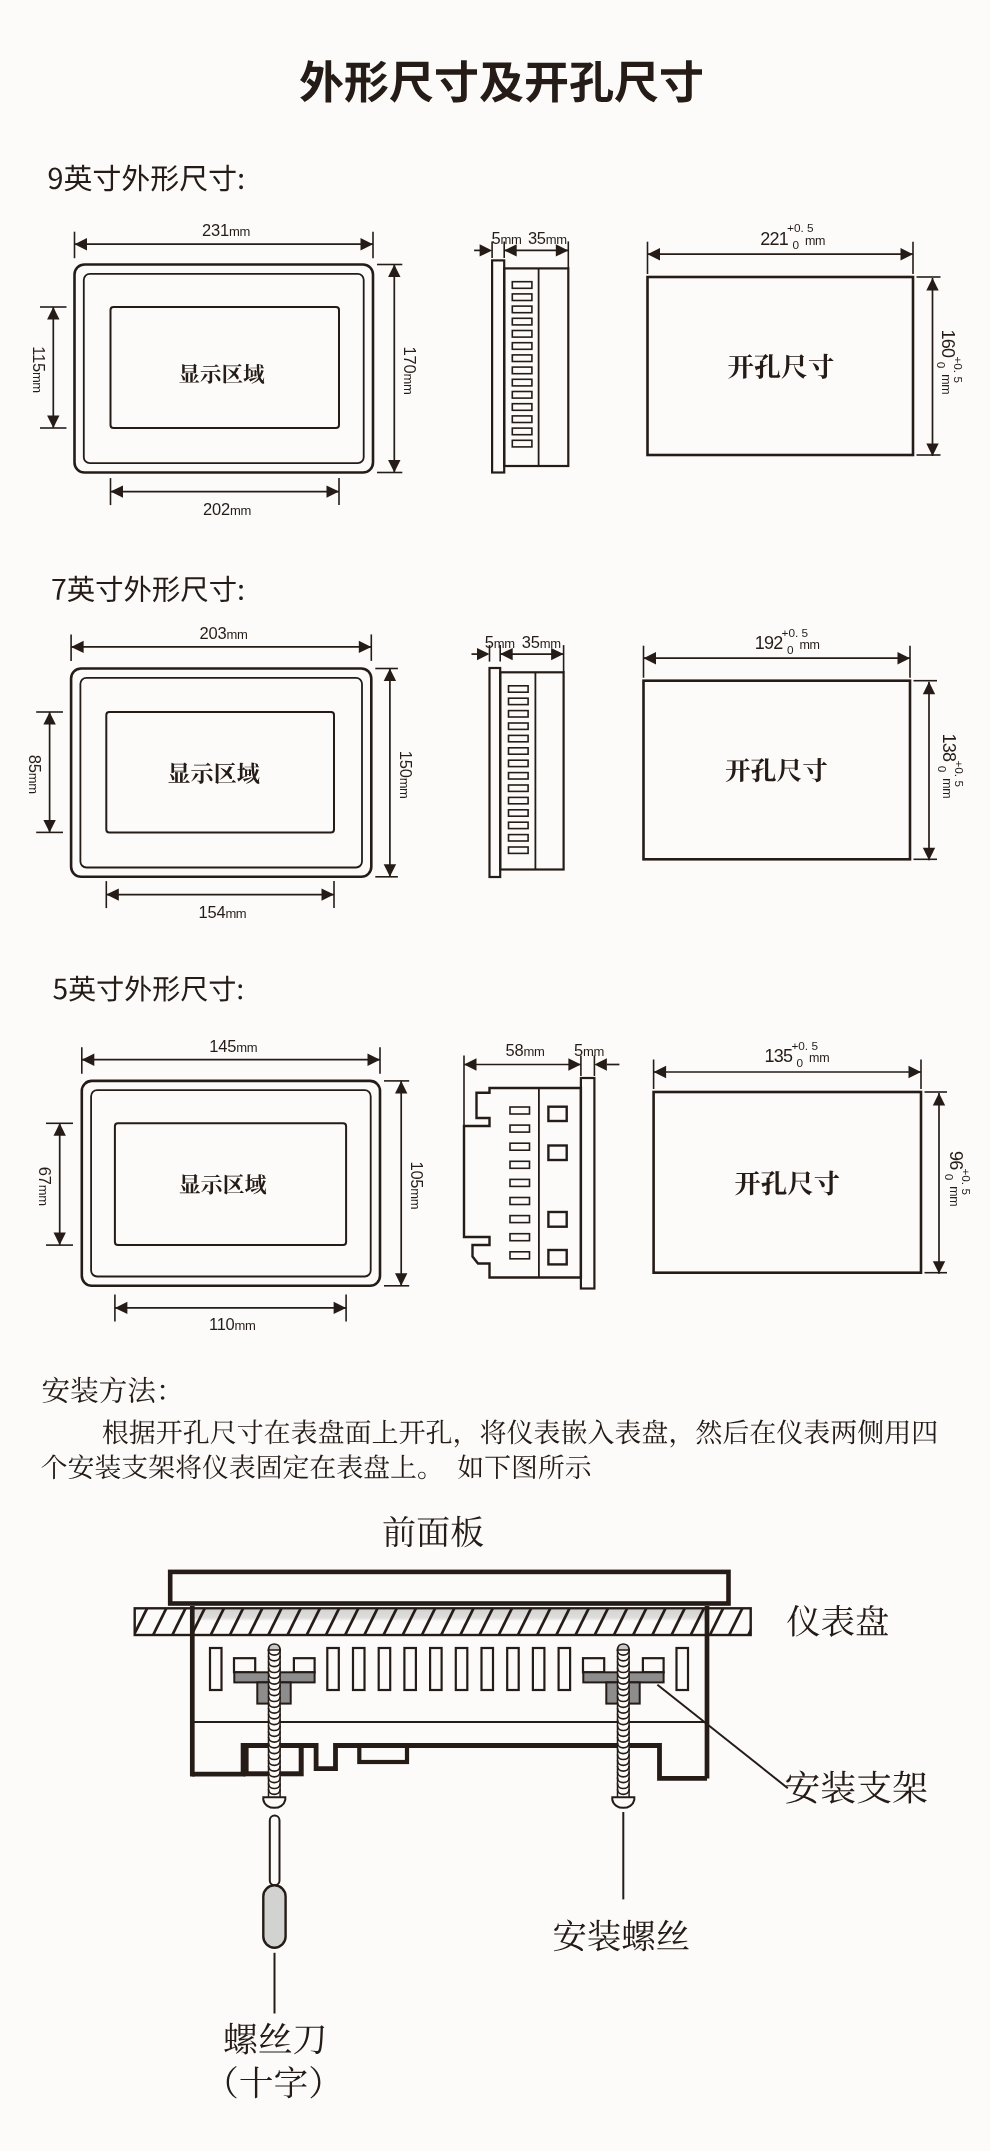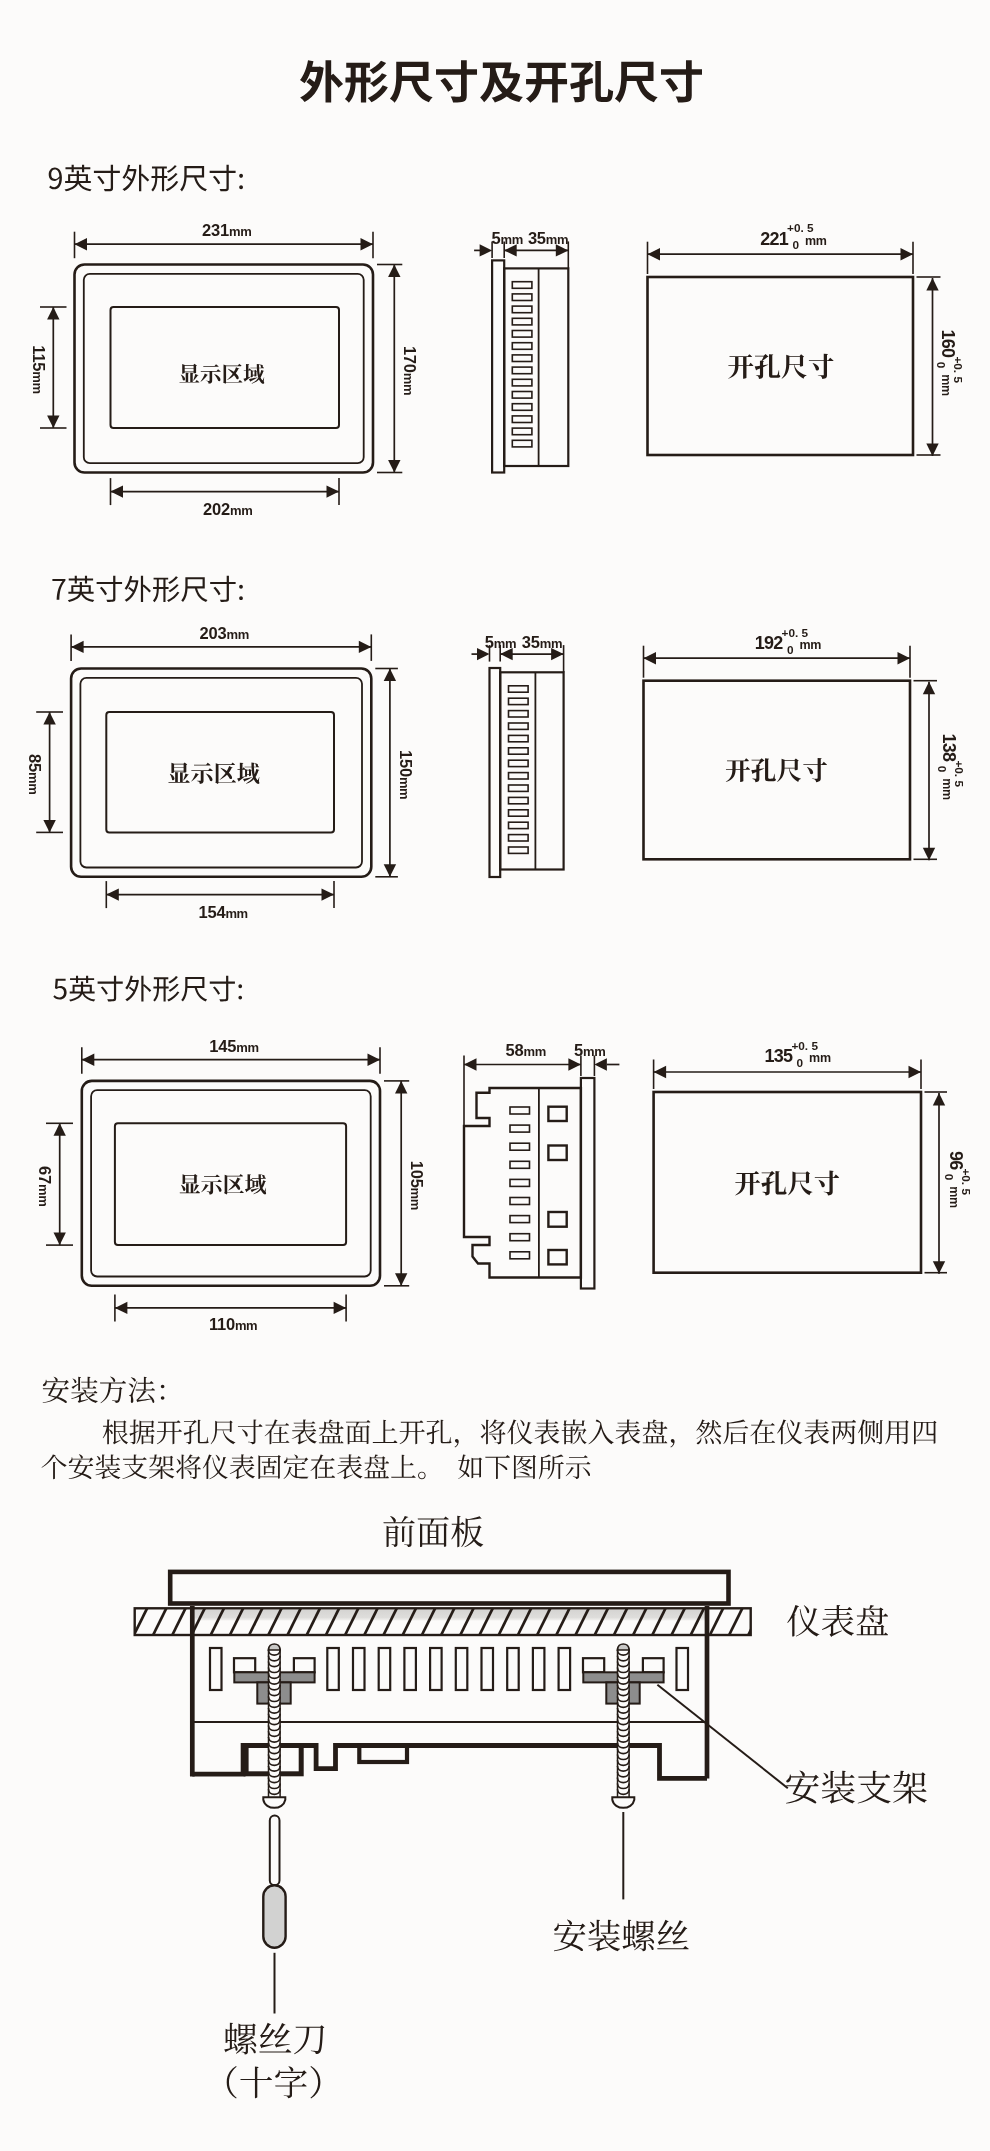--- a/index.html
+++ b/index.html
@@ -1,14 +1,14 @@
 <!DOCTYPE html>
 <html><head><meta charset="utf-8"><title>p</title><style>
 html,body{margin:0;padding:0;background:#fcfbfa;}
-#page{position:relative;width:990px;height:2151px;background:#fcfbfa;overflow:hidden;font-weight:bold;}
+#page{position:relative;width:990px;height:2151px;background:#fcfbfa;overflow:hidden;}
 text{font-family:"Liberation Sans",sans-serif;fill:#251c17;}
 </style></head><body>
 <div id="page">
 <svg width="990" height="2151" viewBox="0 0 990 2151">
 <defs>
         <path id="A53ca" d="M85 800V678H244V613C244 449 224 194 25 23C51 0 95 -51 113 -83C260 47 324 213 351 367C395 273 449 191 518 123C448 75 369 40 282 16C307 -9 337 -58 352 -90C450 -58 539 -15 616 42C693 -11 785 -53 895 -81C913 -47 949 6 977 32C876 54 790 88 717 132C810 232 879 363 917 534L835 567L812 562H675C692 638 709 724 722 800ZM615 205C494 311 418 455 370 630V678H575C557 595 536 511 517 448H764C730 352 680 271 615 205Z"></path>
         <path id="A5916" d="M200 850C169 678 109 511 22 411C50 393 102 355 123 335C174 401 218 490 254 590H405C391 505 371 431 344 365C308 393 266 424 234 447L162 365C201 334 253 293 291 258C226 150 136 73 25 22C55 1 105 -49 125 -79C352 35 501 278 549 683L463 708L440 704H291C302 745 312 787 321 829ZM589 849V-90H715V426C776 361 843 288 877 238L979 319C931 382 829 480 760 548L715 515V849Z"></path>
         <path id="A5b54" d="M586 831V96C586 -37 615 -78 723 -78C744 -78 819 -78 840 -78C942 -78 970 -12 981 163C949 171 901 195 872 217C867 68 861 30 829 30C813 30 756 30 743 30C711 30 707 39 707 95V831ZM232 567V377C154 357 83 339 26 326L50 205L232 256V51C232 37 228 33 212 33C196 33 143 32 94 34C111 0 126 -53 131 -86C206 -87 261 -84 299 -65C338 -46 349 -12 349 49V289L535 342L519 454L349 408V520C421 583 495 667 547 743L465 802L441 795H52V684H352C316 641 272 597 232 567Z"></path>
         <path id="A5bf8" d="M142 397C210 322 285 218 313 150L424 219C392 290 313 388 245 459ZM600 849V649H45V529H600V69C600 46 590 38 566 38C539 38 454 37 370 41C391 6 416 -55 424 -92C530 -93 611 -88 661 -68C710 -48 728 -13 728 68V529H956V649H728V849Z"></path>
         <path id="A5c3a" d="M161 816V517C161 357 151 138 21 -9C49 -24 103 -69 123 -94C235 33 273 226 285 390H498C563 156 672 -6 887 -82C905 -48 942 4 970 29C784 85 676 214 622 390H878V816ZM289 699H752V507H289V517Z"></path>

